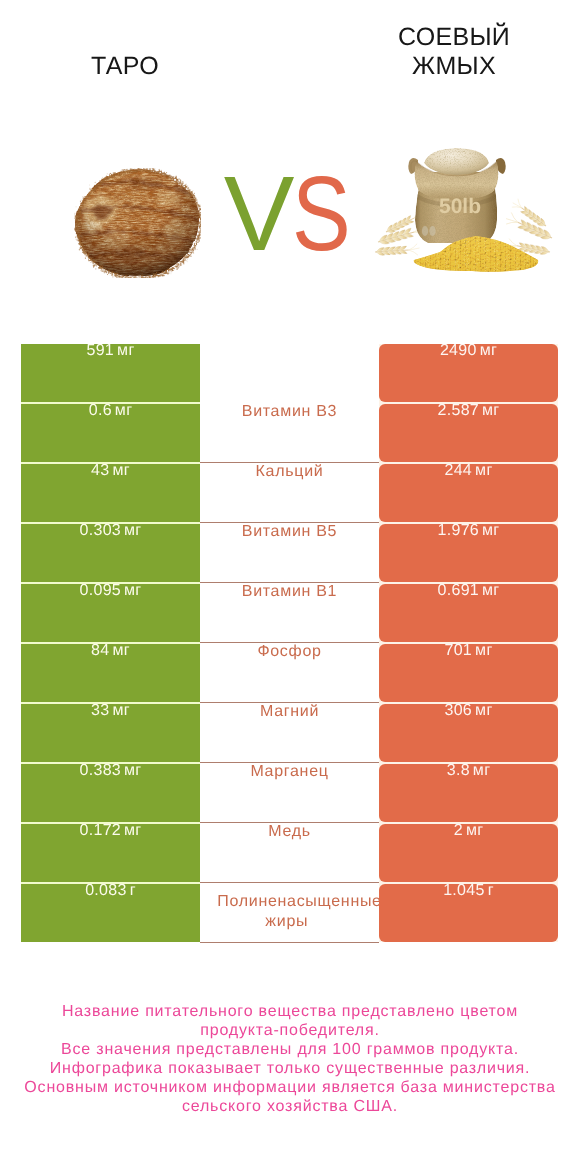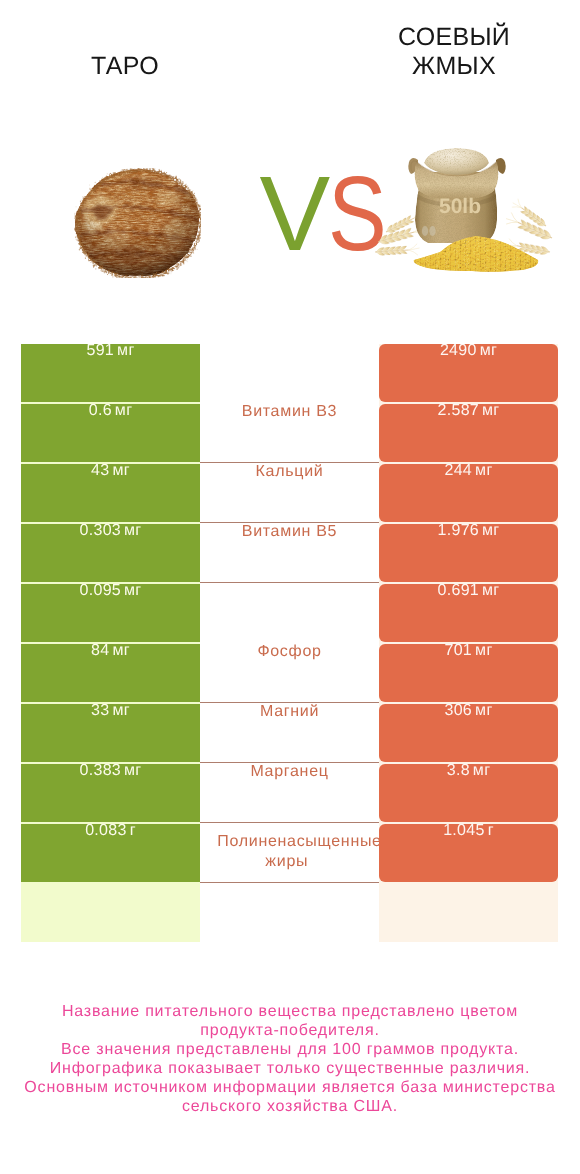--- a/index.html
+++ b/index.html
@@ -12,21 +12,21 @@
 .hdr-title{position:absolute;text-align:center;font-size:25px;line-height:29.4px;
            color:#171717;font-weight:400;letter-spacing:.3px;}
 .hdr-left{left:25px;top:52px;width:200px;}
 .hdr-right{left:354px;top:23px;width:200px;}
 
 .hero-img{position:absolute;}
 #taro-img{left:74px;top:168px;width:127px;height:110px;}
 #sack-img{left:372px;top:146px;width:184px;height:130px;font-weight:bold;}
 .vs{position:absolute;left:188px;top:164px;width:208px;height:100px;
     font-size:106px;line-height:100px;letter-spacing:-2.5px;font-weight:400;
-    white-space:nowrap;text-align:right;}
+    white-space:nowrap;text-align:center;}
 .vs .v{color:#7BA12F;}
 .vs .s{color:#E1684A;display:inline-block;transform:scaleX(.83);transform-origin:left center;}
 
 .tbl{position:absolute;top:344px;left:0;width:580px;}
 .tbl::before{content:"";position:absolute;left:21px;top:0;width:179px;height:598px;
              background:#F2FBCC;z-index:0;}
 .tbl::after{content:"";position:absolute;left:379px;top:0;width:179px;height:598px;
             background:#FDF3E7;z-index:0;}
 .row{position:relative;height:60px;z-index:1;}
 .cell{position:absolute;top:0;height:58px;box-sizing:border-box;
@@ -369,20 +369,23 @@
           <span class="lbl">Витамин B5</span>
         </div>
         <div class="cell c-right">
           <span class="num"><span>1.976</span><span class="u">мг</span></span>
         </div>
       </div>
       <div class="row">
         <div class="cell c-left">
           <span class="num"><span>0.095</span><span class="u">мг</span></span>
         </div>
+        <div class="cell c-mid">
+          <span class="lbl">Витамин B1</span>
+        </div>
         <div class="cell c-right">
           <span class="num"><span>0.691</span><span class="u">мг</span></span>
         </div>
       </div>
       <div class="row">
         <div class="cell c-left">
           <span class="num"><span>84</span><span class="u">мг</span></span>
         </div>
         <div class="cell c-mid">
           <span class="lbl">Фосфор</span>
@@ -404,20 +407,31 @@
       </div>
       <div class="row">
         <div class="cell c-left">
           <span class="num"><span>0.383</span><span class="u">мг</span></span>
         </div>
         <div class="cell c-mid">
           <span class="lbl">Марганец</span>
         </div>
         <div class="cell c-right">
           <span class="num"><span>3.8</span><span class="u">мг</span></span>
+        </div>
+      </div>
+      <div class="row">
+        <div class="cell c-left">
+          <span class="num"><span>0.172</span><span class="u">мг</span></span>
+        </div>
+        <div class="cell c-mid">
+          <span class="lbl">Медь</span>
+        </div>
+        <div class="cell c-right">
+          <span class="num"><span>2</span><span class="u">мг</span></span>
         </div>
       </div>
       <div class="row">
         <div class="cell c-left">
           <span class="num"><span>0.083</span><span class="u">г</span></span>
         </div>
         <div class="cell c-mid">
           <span class="lbl wrap"><span>Полиненасыщенные</span><span class="l2">жиры</span></span>
         </div>
         <div class="cell c-right">

